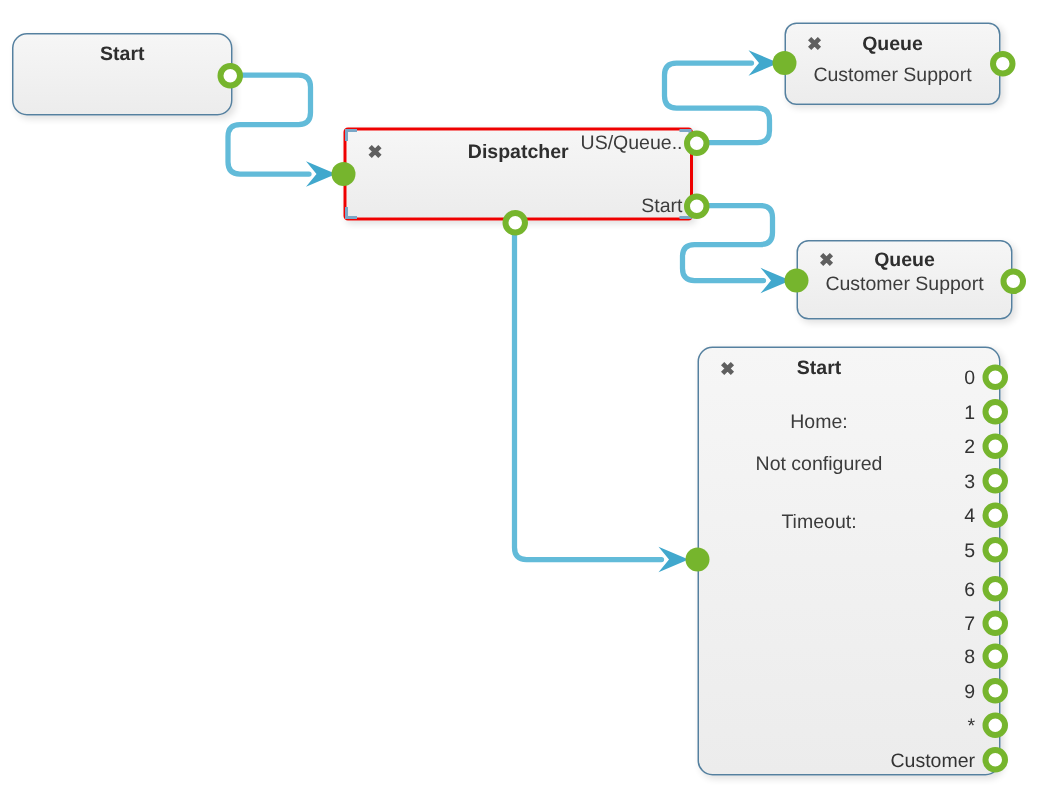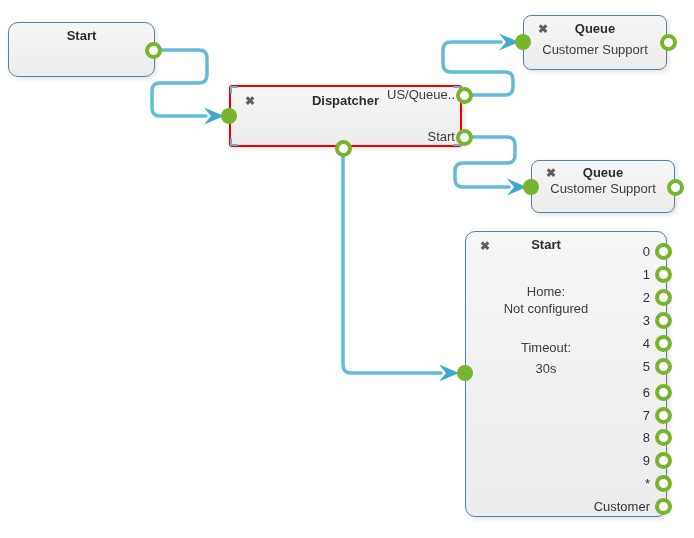--- a/index.html
+++ b/index.html
@@ -111,24 +111,23 @@
   <div class="node node-queue-cs">
     <span class="close-x" style="left:14px;top:6px">✖</span>
     <div class="title" style="top:5px">Queue</div>
     <div class="subtitle" style="top:21px">Customer Support</div>
   </div>
 
   <div class="node node-menu">
     <span class="close-x" style="left:14px;top:8px">✖</span>
     <div class="title" style="top:6px;right:40px">Start</div>
 
-    <div class="menu-line" style="top:52px">Home:</div>
+    <div class="menu-line" style="top:41px">Home:</div>
     <div class="menu-line" style="top:108px">Timeout:</div>
     <div class="menu-line" style="top:69px">Not configured</div>
-    <div class="menu-line" style="top:129px">30s</div>
 
     <div class="menu-port-row" style="top:11px">
       <span class="menu-port-label">0</span>
       <span class="port port-ring menu-port-ring"></span>
     </div>
     <div class="menu-port-row" style="top:34px">
       <span class="menu-port-label">1</span>
       <span class="port port-ring menu-port-ring"></span>
     </div>
     <div class="menu-port-row" style="top:57px">

